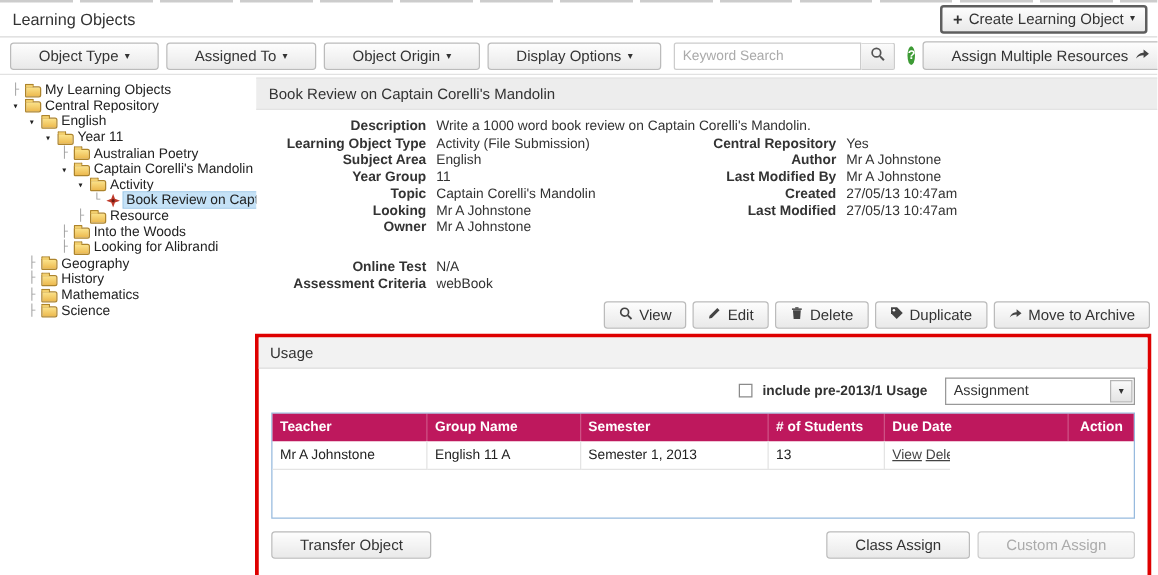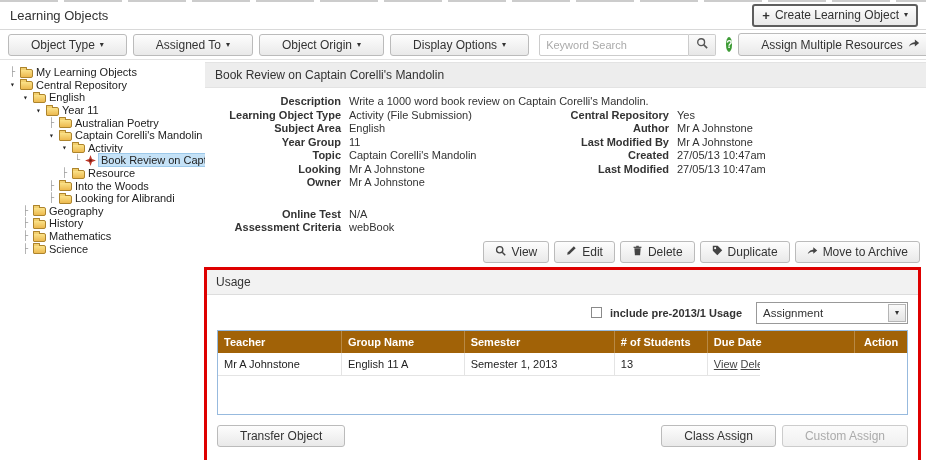--- a/index.html
+++ b/index.html
@@ -88,21 +88,21 @@
   .chk-label { font-size: 11px; font-weight: bold; color: #333; }
   .select-box { width: 152px; height: 22px; border: 1px solid #999; background: #fff;
     display: flex; align-items: center; padding-left: 6px; font-size: 11.5px;
     cursor: pointer; margin-left: 6px; }
   .select-caret { width: 18px; height: 18px; margin-left: auto; margin-right: 1px;
     border: 1px solid #b5b5b5; background: linear-gradient(180deg,#fafafa,#e4e4e4);
     display: flex; align-items: center; justify-content: center; }
 
   .usage-table { margin: 0 10px; border: 1px solid #97bade; }
   .t-row { display: flex; }
-  .t-head { background: #a16207; color: #fff; }
+  .t-head { background: #be185d; color: #fff; }
   .t-head .t-cell { font-weight: bold; border-right: 1px solid rgba(255,255,255,.25); }
   .t-cell { padding: 5px 6px; font-size: 11px; overflow: hidden; white-space: nowrap; }
   .t-body .t-cell { border-right: 1px solid #e4e4e4; border-bottom: 1px solid #e4e4e4;
     color: #222; }
   .t-cell:last-child { border-right: none !important; }
   .col-0{width:18%} .col-1{width:17.8%} .col-2{width:21.8%} .col-3{width:13.5%}
   .col-4{width:21.4%} .col-5{width:7.5%; text-align:center;}
   .t-filler { height: 38px; }
   .action-link { color: #444; text-decoration: underline; cursor: pointer; }
 

